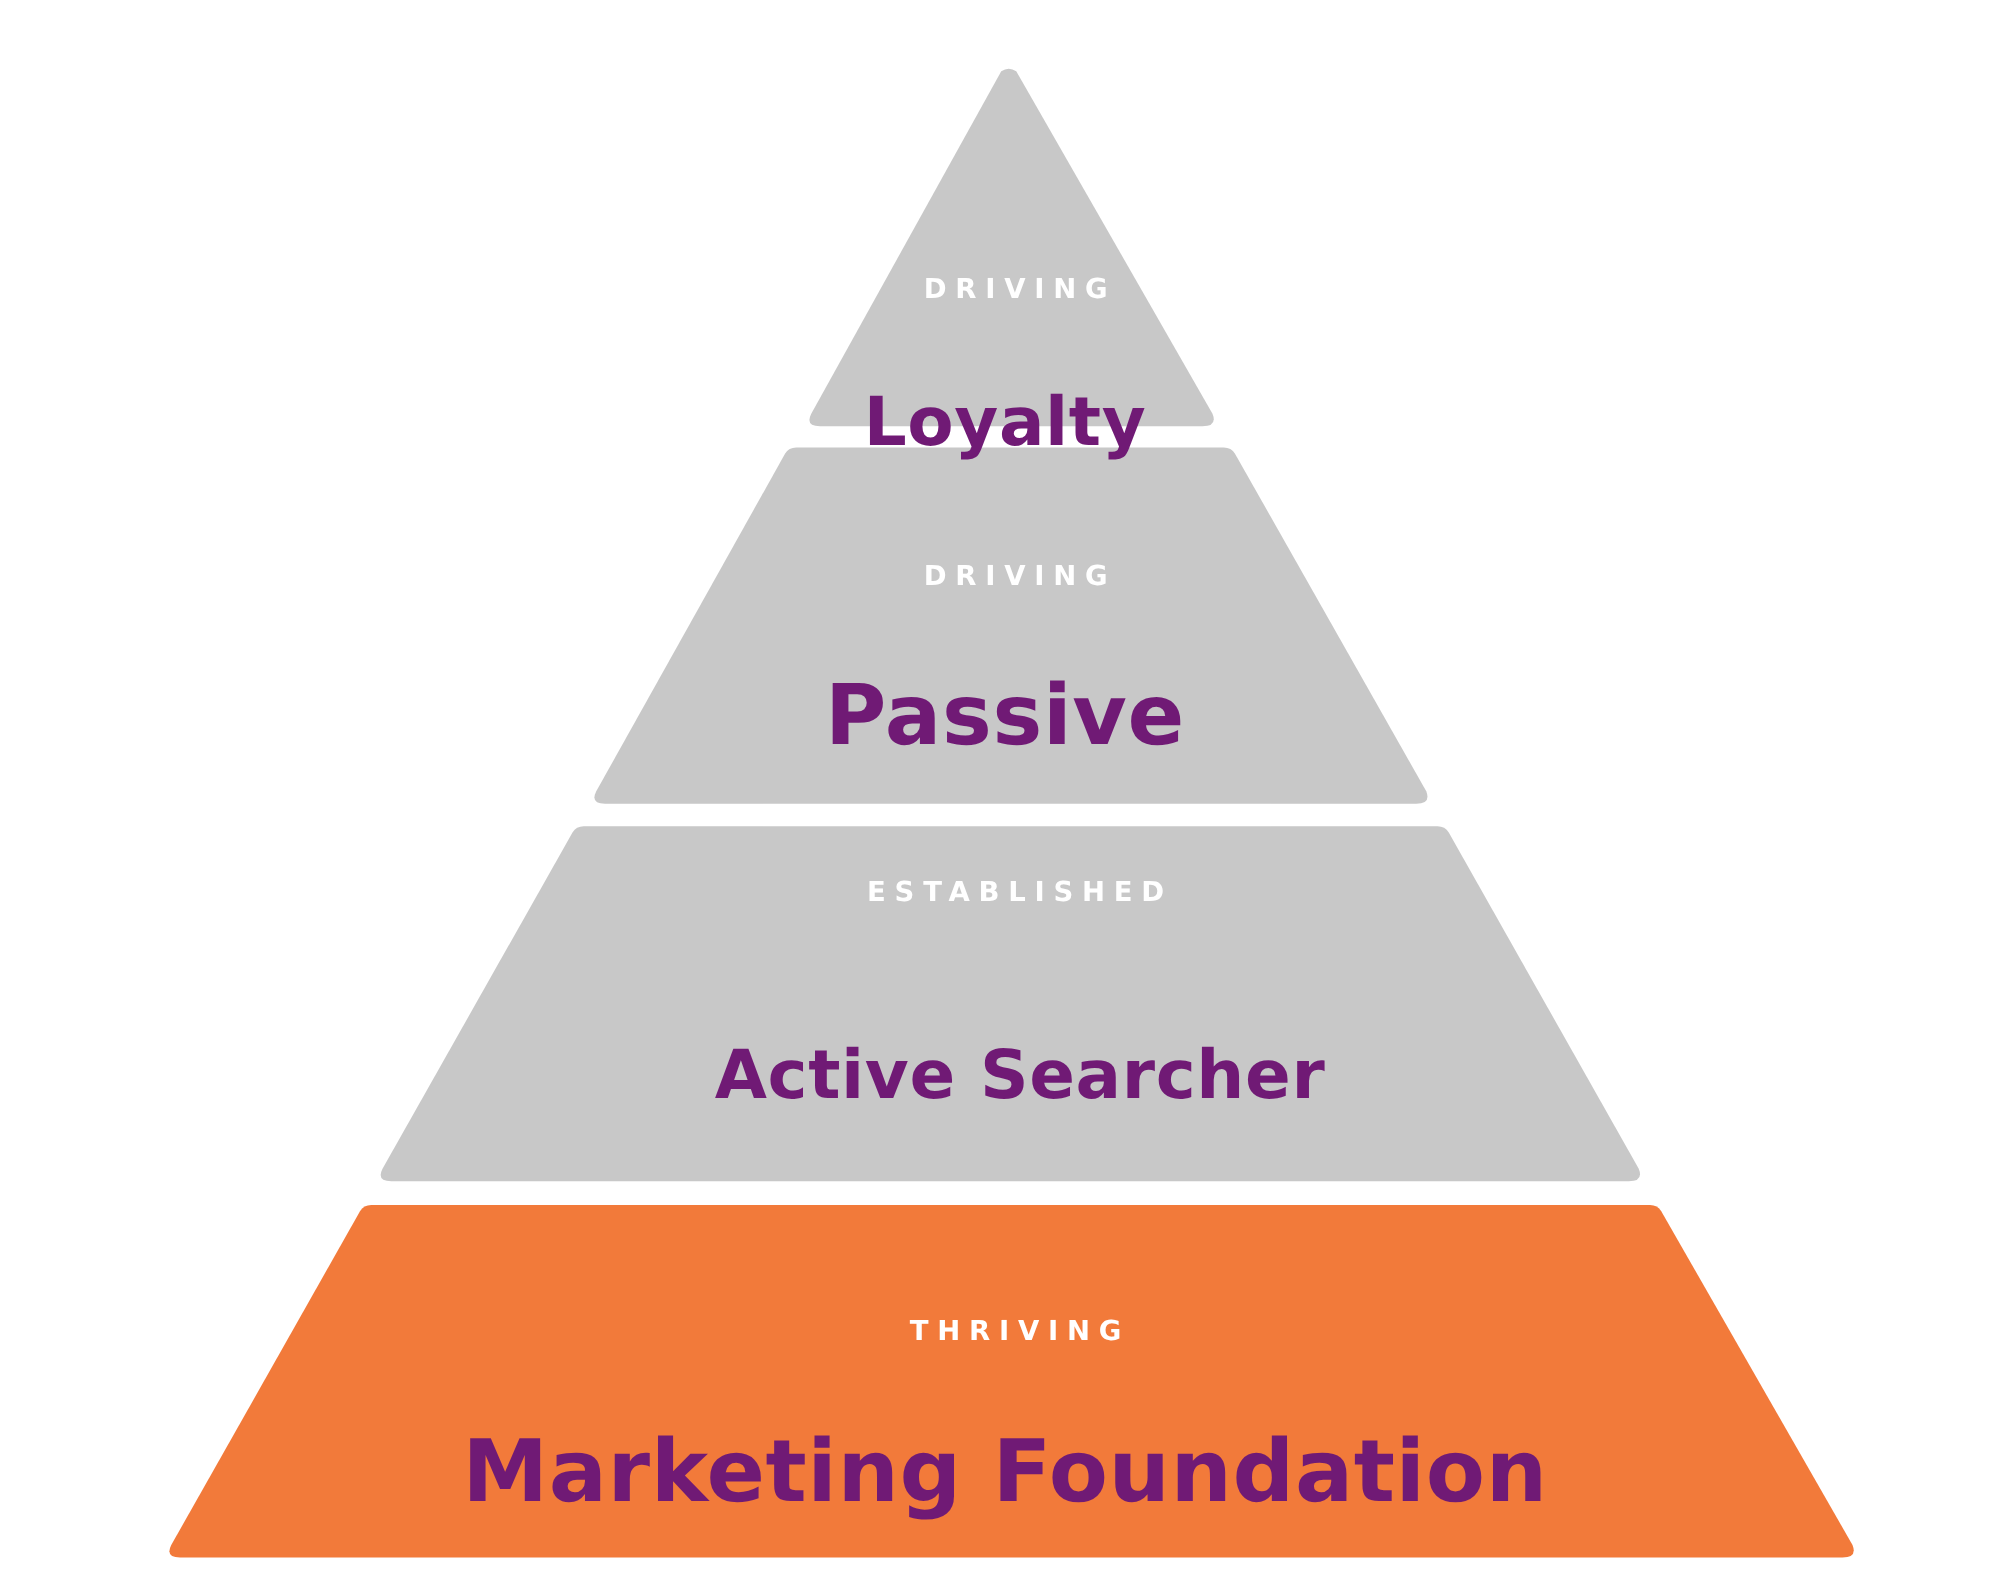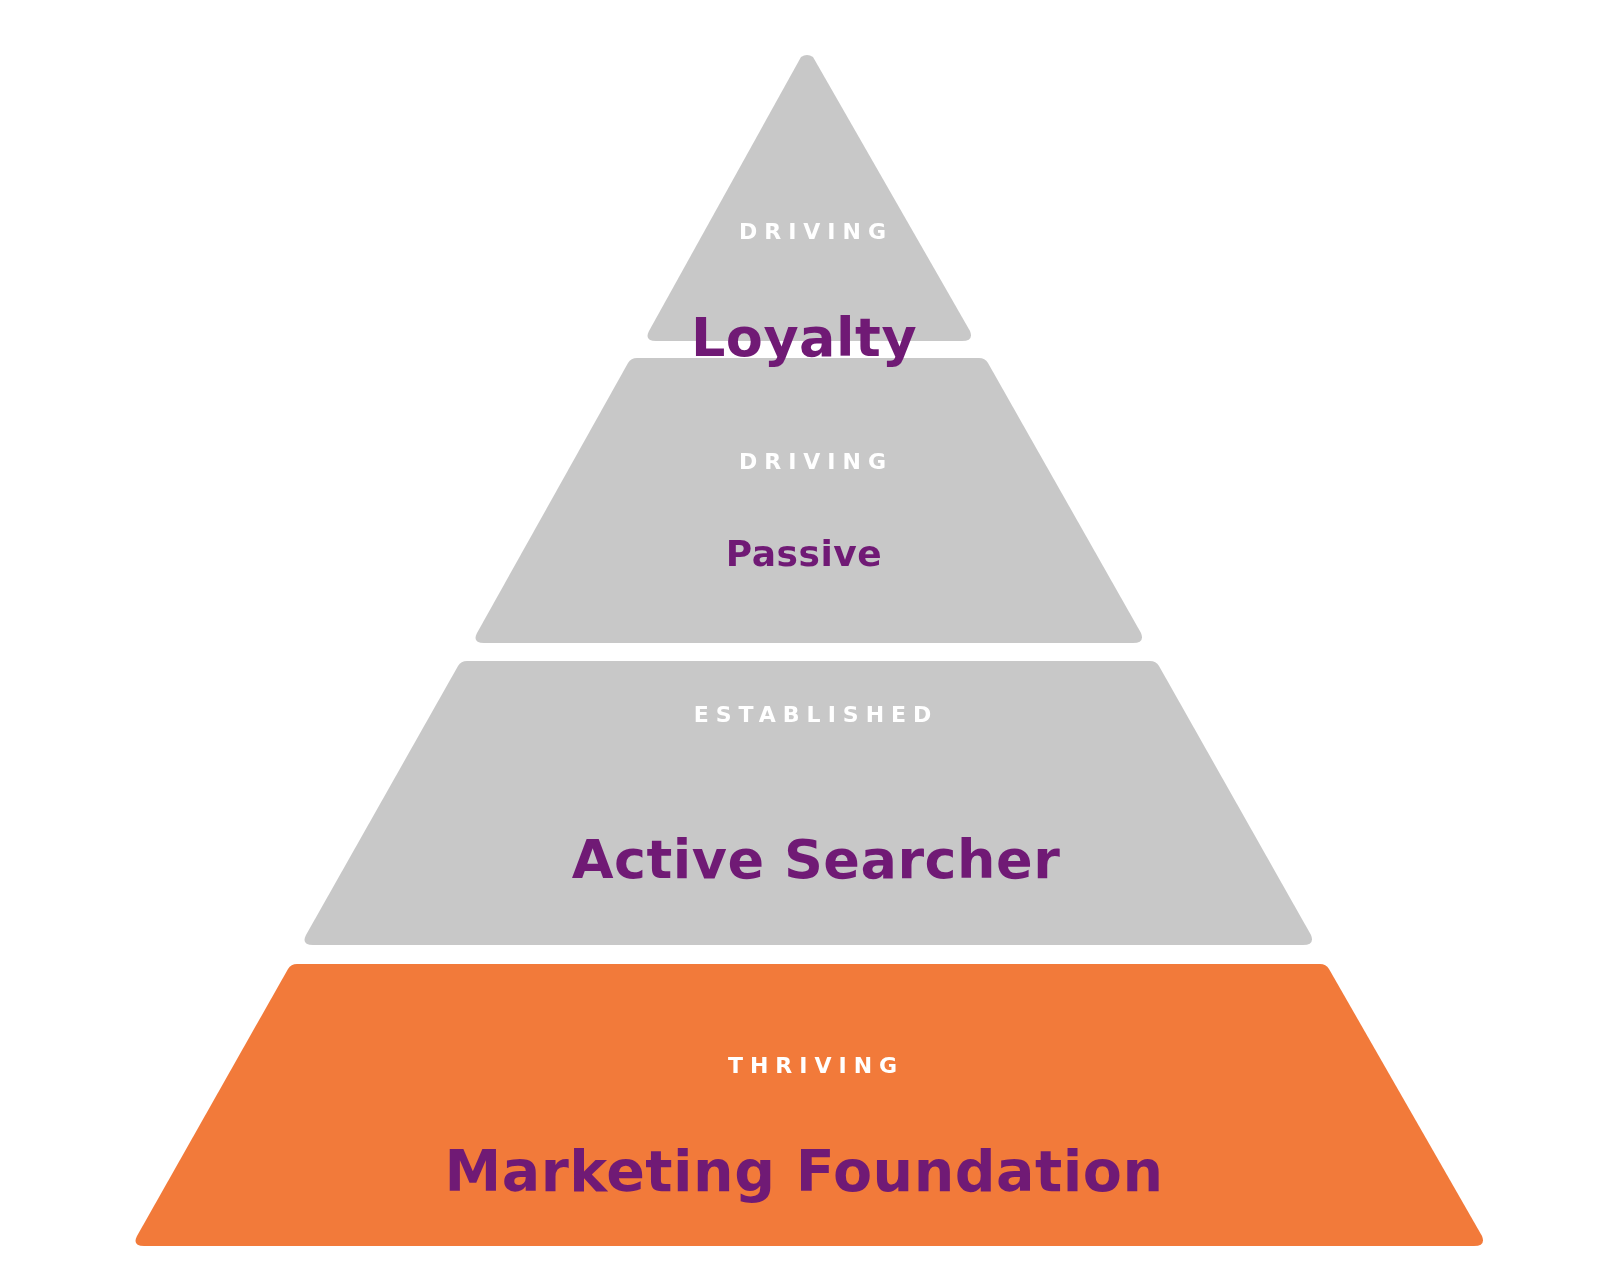--- a/index.html
+++ b/index.html
@@ -19,19 +19,19 @@
 
   <path d="M 458 666 Q 461 661 467 661 L 1150 661 Q 1156 661 1159 666 L 1311 935 Q 1315 945 1303 945 L 313 945 Q 301 945 306 935 Z" fill="#c8c8c8"></path>
 
   <path d="M 288 969 Q 291 964 297 964 L 1320 964 Q 1326 964 1329 969 L 1482 1236 Q 1486 1246 1474 1246 L 144 1246 Q 132 1246 137 1236 Z" fill="#f27a3a"></path>
 </svg>
 
 <div class="kicker" style="top:219px;">DRIVING</div>
 <div class="title" style="top:258px; font-size:54px;">Loyalty</div>
 
 <div class="kicker" style="top:449px;">DRIVING</div>
-<div class="title" style="top:485px; font-size:36px;">Passive</div>
+<div class="title" style="top:485px; font-size:67px;">Passive</div>
 
 <div class="kicker" style="top:702px;">ESTABLISHED</div>
 <div class="title" style="top:780px; font-size:54px;padding-left:12px;">Active Searcher</div>
 
 <div class="kicker" style="top:1053px;">THRIVING</div>
-<div class="title" style="top:1090px; font-size:57px;">Marketing Foundation</div>
+<div class="title" style="top:1090px; font-size:69px;">Marketing Foundation</div>
 
 </body></html>

